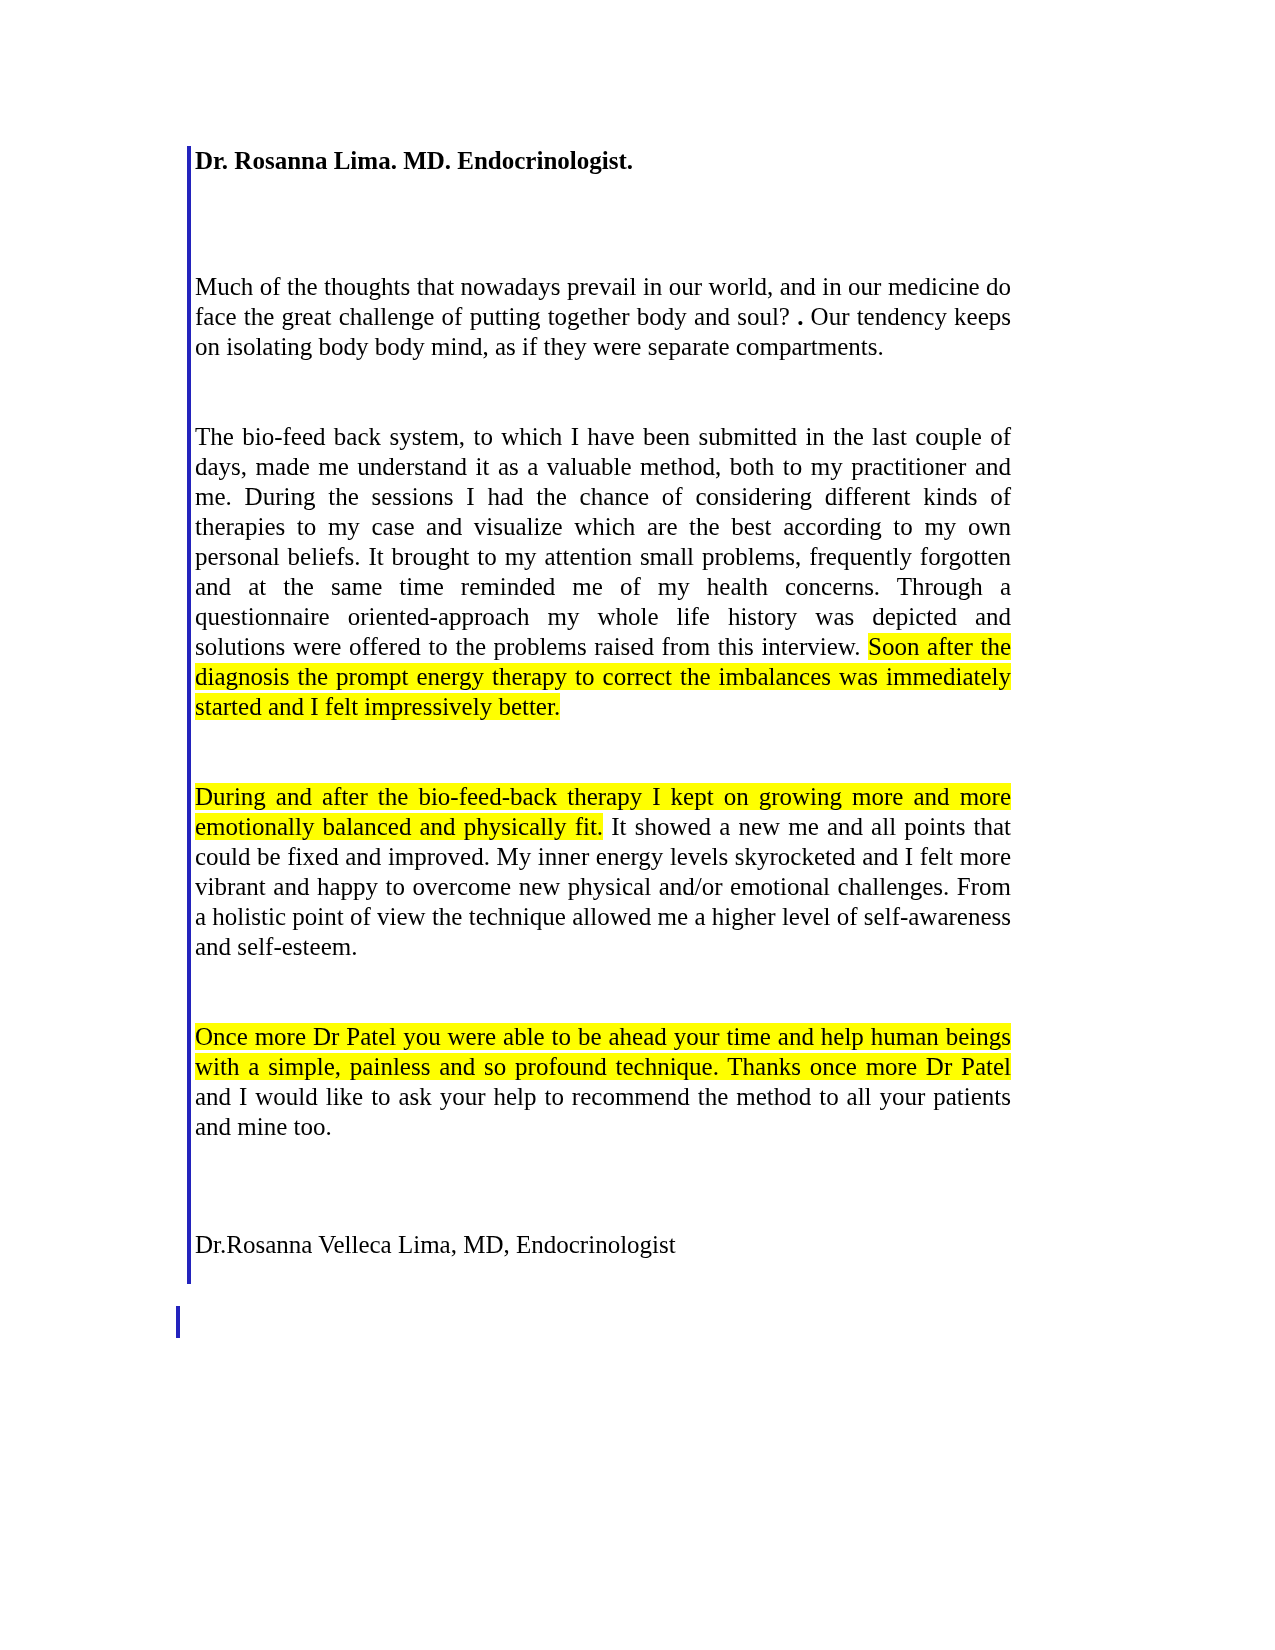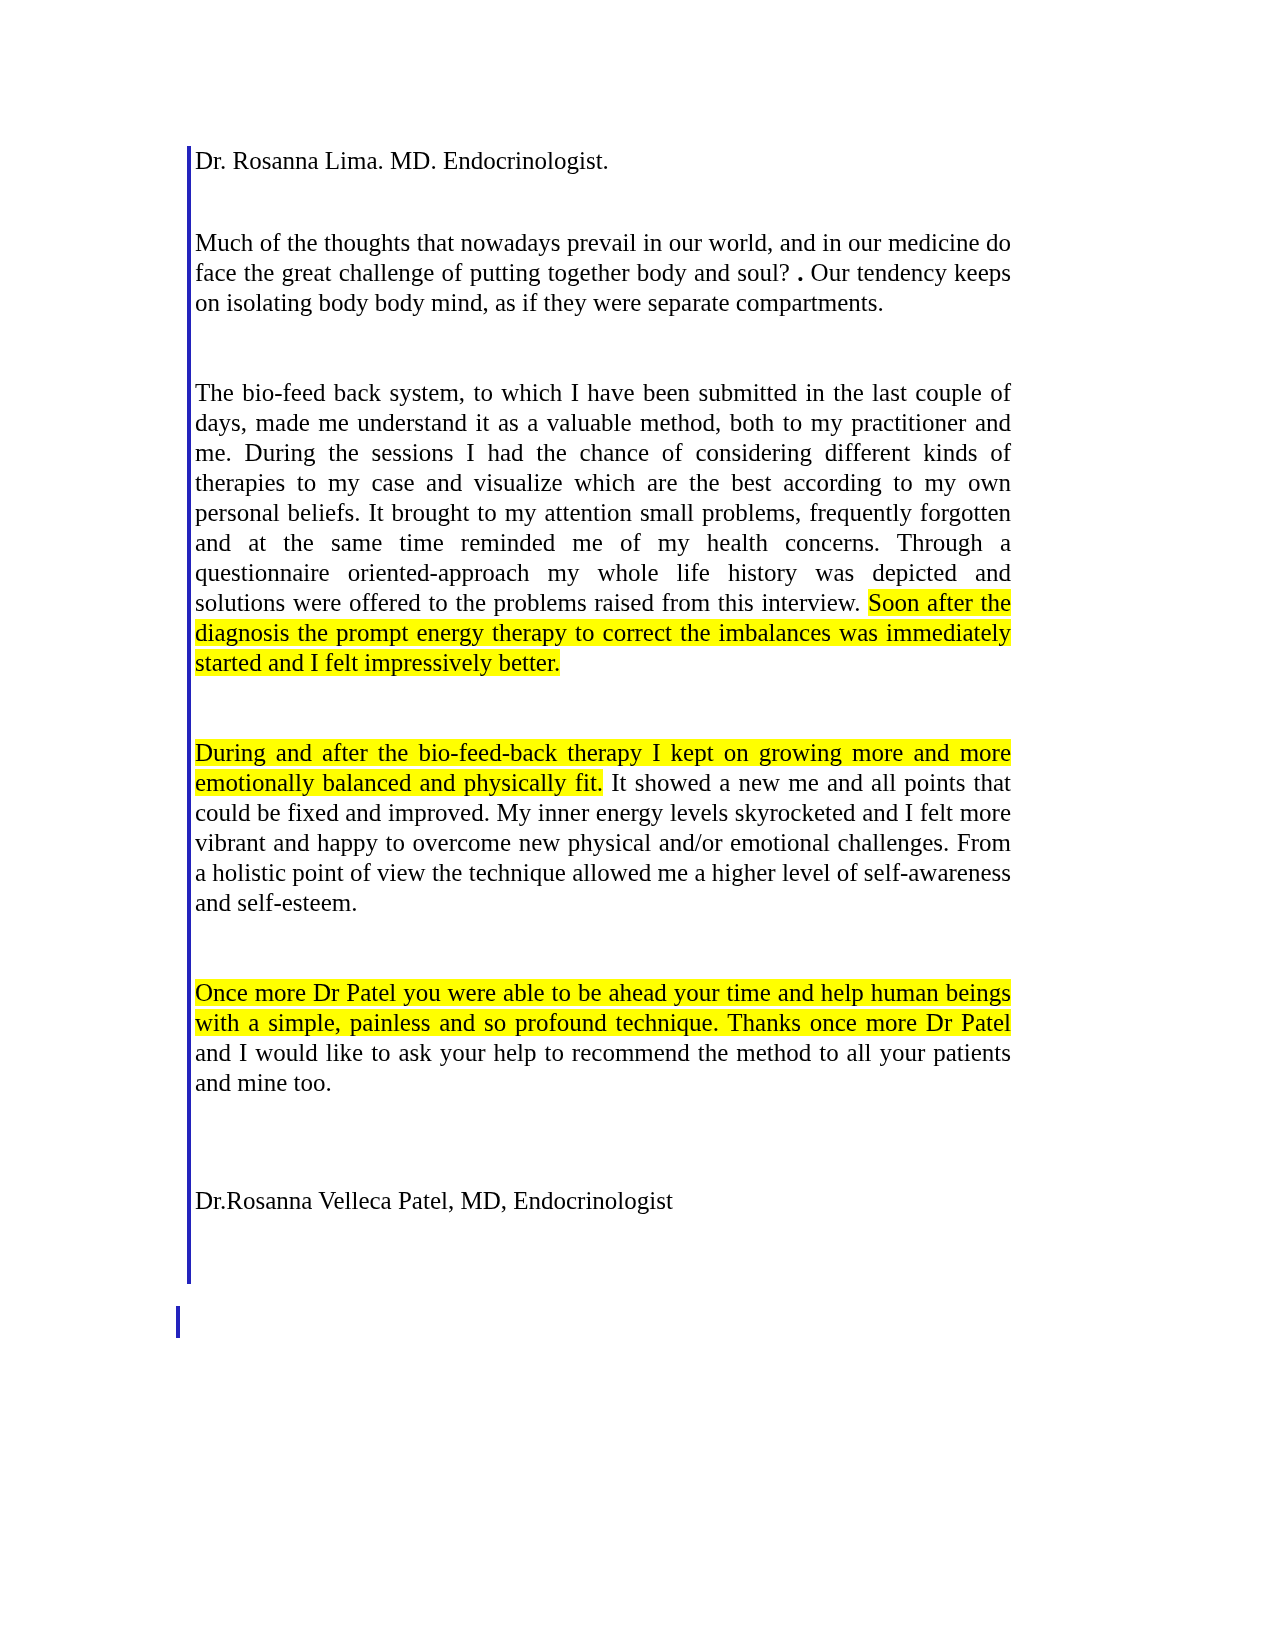--- a/index.html
+++ b/index.html
@@ -52,21 +52,21 @@
     height: 32px;
     background: var(--bar-color, #2323bd);
   }
 </style>
 </head>
 <body>
 
 <div class="page">
   <div class="change-bar"></div>
   <div class="letter">
-      <p class="para" style="margin-bottom: 52px;"><span>Dr. Rosanna Lima. MD. Endocrinologist.</span></p>
+      <p class="para" style="margin-bottom: 96px; font-weight: bold;"><span>Dr. Rosanna Lima. MD. Endocrinologist.</span></p>
       <p class="para" style="margin-bottom: 60px;"><span>Much of the thoughts that nowadays prevail in our world, and in our medicine do face the great challenge of putting together body and soul? </span><span class="b">.</span><span> Our tendency keeps on isolating body body mind, as if they were separate compartments.</span></p>
       <p class="para" style="margin-bottom: 60px;"><span>The bio-feed back system, to which I have been submitted in the last couple of days, made me understand it as a valuable method, both to my practitioner and me. During the sessions I had the chance of considering different kinds of therapies to my case and visualize which are the best according to my own personal beliefs. It brought to my attention small problems, frequently forgotten and at the same time reminded me of my health concerns. Through a questionnaire oriented-approach my whole life history was depicted and solutions were offered to the problems raised from this interview. </span><span class="hl">Soon after the diagnosis the prompt energy therapy to correct the imbalances was immediately started and I felt impressively better.</span></p>
       <p class="para" style="margin-bottom: 60px;"><span class="hl">During and after the bio-feed-back therapy I kept on growing more and more emotionally balanced and physically fit.</span><span> It showed a new me and all points that could be fixed and improved. My inner energy levels skyrocketed and I felt more vibrant and happy to overcome new physical and/or emotional challenges. From a holistic point of view the technique allowed me a higher level of self-awareness and self-esteem.</span></p>
       <p class="para" style="margin-bottom: 88px;"><span class="hl">Once more Dr Patel you were able to be ahead your time and help human beings with a simple, painless and so profound technique. Thanks once more Dr Patel</span><span> and I would like to ask your help to recommend the method to all your patients and mine too.</span></p>
-      <p class="para" style="margin-bottom: 0px;"><span>Dr.Rosanna Velleca Patel, MD, Endocrinologist</span></p>
+      <p class="para" style="margin-bottom: 0px;"><span>Dr.Rosanna Velleca Lima, MD, Endocrinologist</span></p>
     </div>
   <div class="caret"></div>
 </div>
 
 </body></html>

